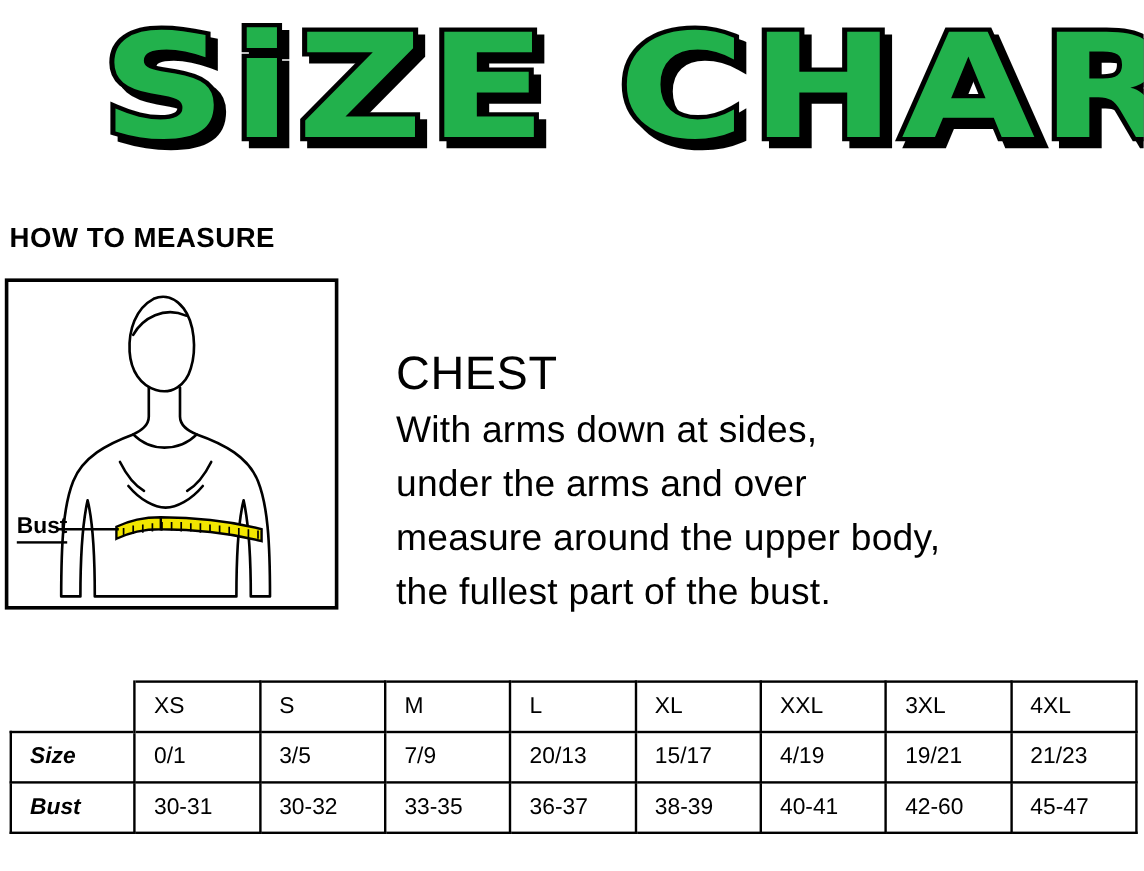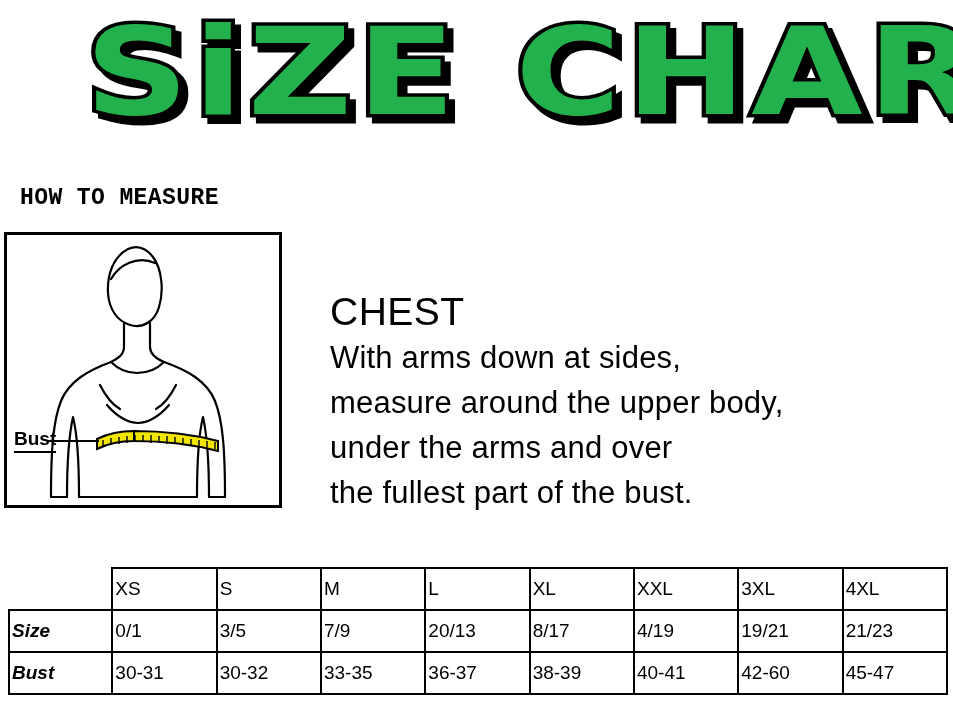--- a/index.html
+++ b/index.html
@@ -57,23 +57,23 @@
     white-space: nowrap;
     transform: scaleX(1.22) scaleY(1.02);
     transform-origin: left top;
     z-index: 0;
   }
   .title-main { z-index: 2; }
 
   
   .how-to {
     position: absolute;
-    left: 20px;
+    left: 8px;
     top: 185px;
-    font-family: Liberation Mono, monospace;
+    font-family: Liberation Sans, sans-serif;
     font-weight: bold;
     font-size: 23px;
     letter-spacing: 0.4px;
   }
 
   
   .figure-box {
     position: absolute;
     left: 4px;
     top: 232px;
@@ -123,21 +123,21 @@
     position: absolute;
     left: 8px;
     top: 567px;
     width: 940px;
     border-collapse: collapse;
     table-layout: fixed;
   }
   .size-table td {
     border: 2px solid #000;
     height: 40px;
-    padding: 0 0 0 2px;
+    padding: 0 0 0 15px;
     font-family: "Liberation Sans", sans-serif;
     font-size: 19px;
     vertical-align: middle;
   }
   .size-table td.rowlabel {
     font-weight: bold;
     border-left: 2px solid #000;
     font-style: italic;
   }
   .size-table tr.header-row td.corner {
@@ -206,22 +206,22 @@
     </g>
 
     <line x1="40" y1="206" x2="92" y2="206" stroke="#000" stroke-width="2"></line>
   </svg>
 </div>
 <div class="bust-label">Bust</div>
 
 <div class="chest-block">
   <div class="chest-title">CHEST</div>
   <div class="chest-desc">With arms down at sides,</div>
+  <div class="chest-desc">under the arms and over</div>
   <div class="chest-desc">measure around the upper body,</div>
-  <div class="chest-desc">under the arms and over</div>
   <div class="chest-desc">the fullest part of the bust.</div>
 </div>
 
 <table class="size-table">
   <colgroup>
     <col class="col-label">
     <col class="col-data">
       <col class="col-data">
       <col class="col-data">
       <col class="col-data">
@@ -241,21 +241,21 @@
       <td>XXL</td>
       <td>3XL</td>
       <td>4XL</td>
     </tr>
     <tr>
       <td class="rowlabel">Size</td>
       <td>0/1</td>
       <td>3/5</td>
       <td>7/9</td>
       <td>20/13</td>
-      <td>8/17</td>
+      <td>15/17</td>
       <td>4/19</td>
       <td>19/21</td>
       <td>21/23</td>
     </tr>
     <tr>
       <td class="rowlabel">Bust</td>
       <td>30-31</td>
       <td>30-32</td>
       <td>33-35</td>
       <td>36-37</td>

